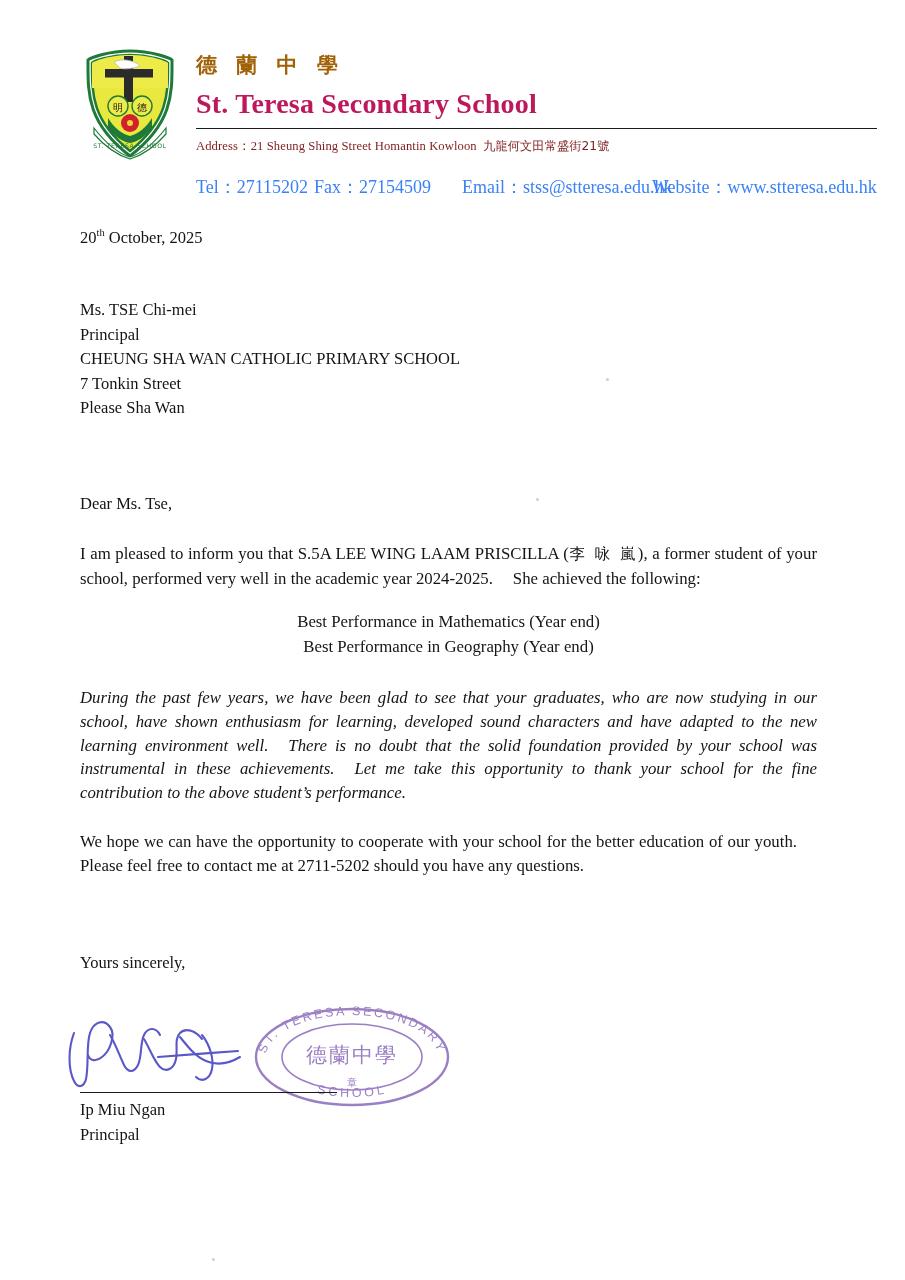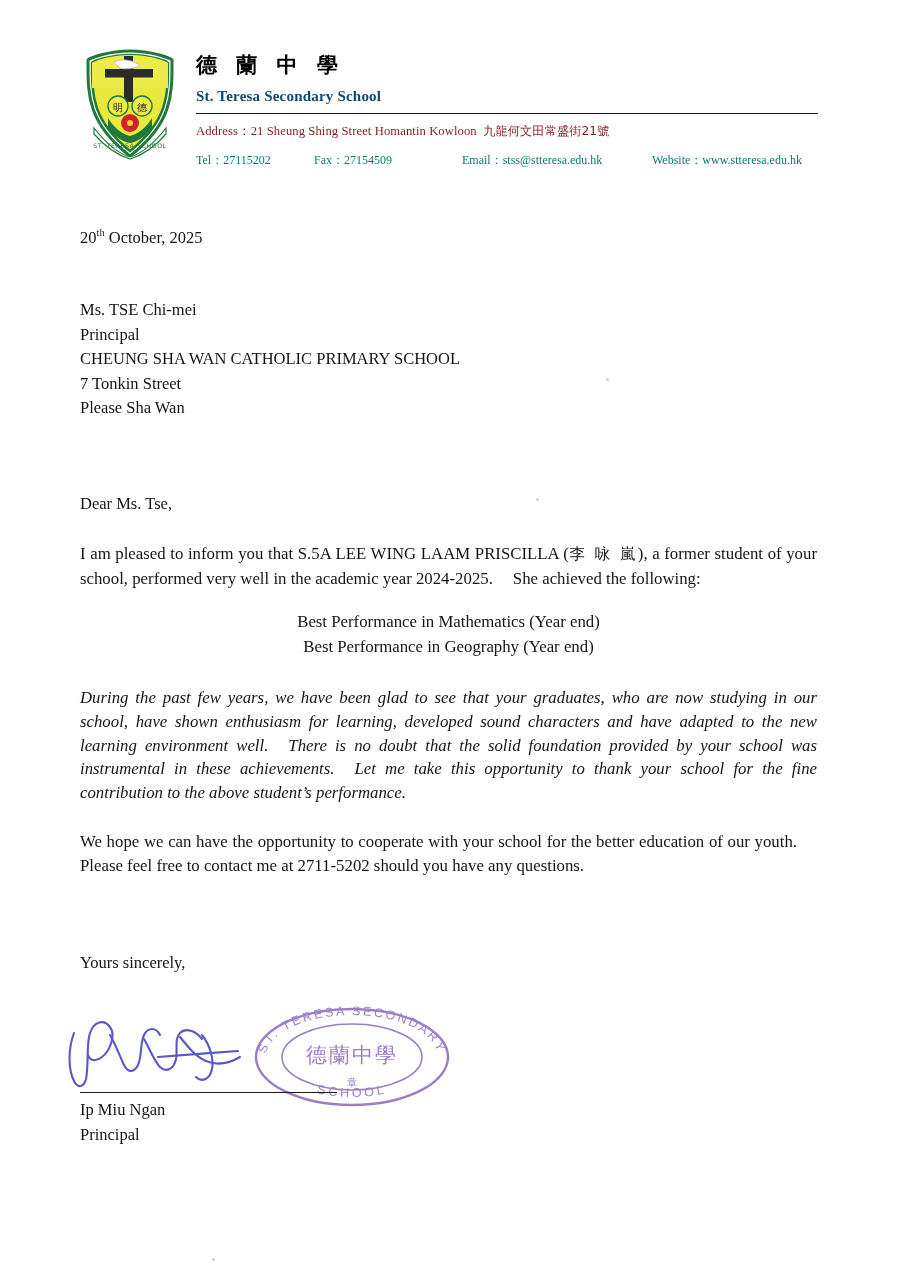--- a/index.html
+++ b/index.html
@@ -38,52 +38,52 @@
   .head-text {
     flex: 1 1 auto;
     padding-left: 14px;
     padding-top: 8px;
   }
   .school-cn {
     font-family: "DejaVu Sans", sans-serif;
     font-size: 21px;
     font-weight: bold;
     letter-spacing: 6px;
-    color: #000000;
+    color: #a16207;
     line-height: 1.1;
   }
   .school-en {
     font-family: "Liberation Serif", serif;
-    font-size: 15px;
+    font-size: 28px;
     font-weight: bold;
     margin-top: 11px;
-    color: #0c4a6e;
+    color: #be185d;
     letter-spacing: .2px;
   }
   .rule {
     border-bottom: 1.3px solid #1a1a1a;
     margin-top: 8px;
     width: 100%;
   }
   .addr-line {
     font-family: "Liberation Serif", serif;
     font-size: 12.6px;
     margin-top: 9px;
     color: #7f1d1d;
     letter-spacing: .1px;
   }
   .addr-line .cn {
     font-family: "DejaVu Sans", sans-serif;
     font-size: 12.2px;
   }
   .contact-line {
     font-family: "Liberation Serif", serif;
-    font-size: 12px;
-    margin-top: 12px;
-    color: #0f766e;
+    font-size: 18px;
+    margin-top: 20px;
+    color: #3b82f6;
     display: flex;
     width: 100%;
   }
   .contact-line .seg { white-space: nowrap; }
   .seg-tel { width: 118px; }
   .seg-fax { width: 148px; }
   .seg-email { width: 190px; }
   .seg-web { }
 
   

